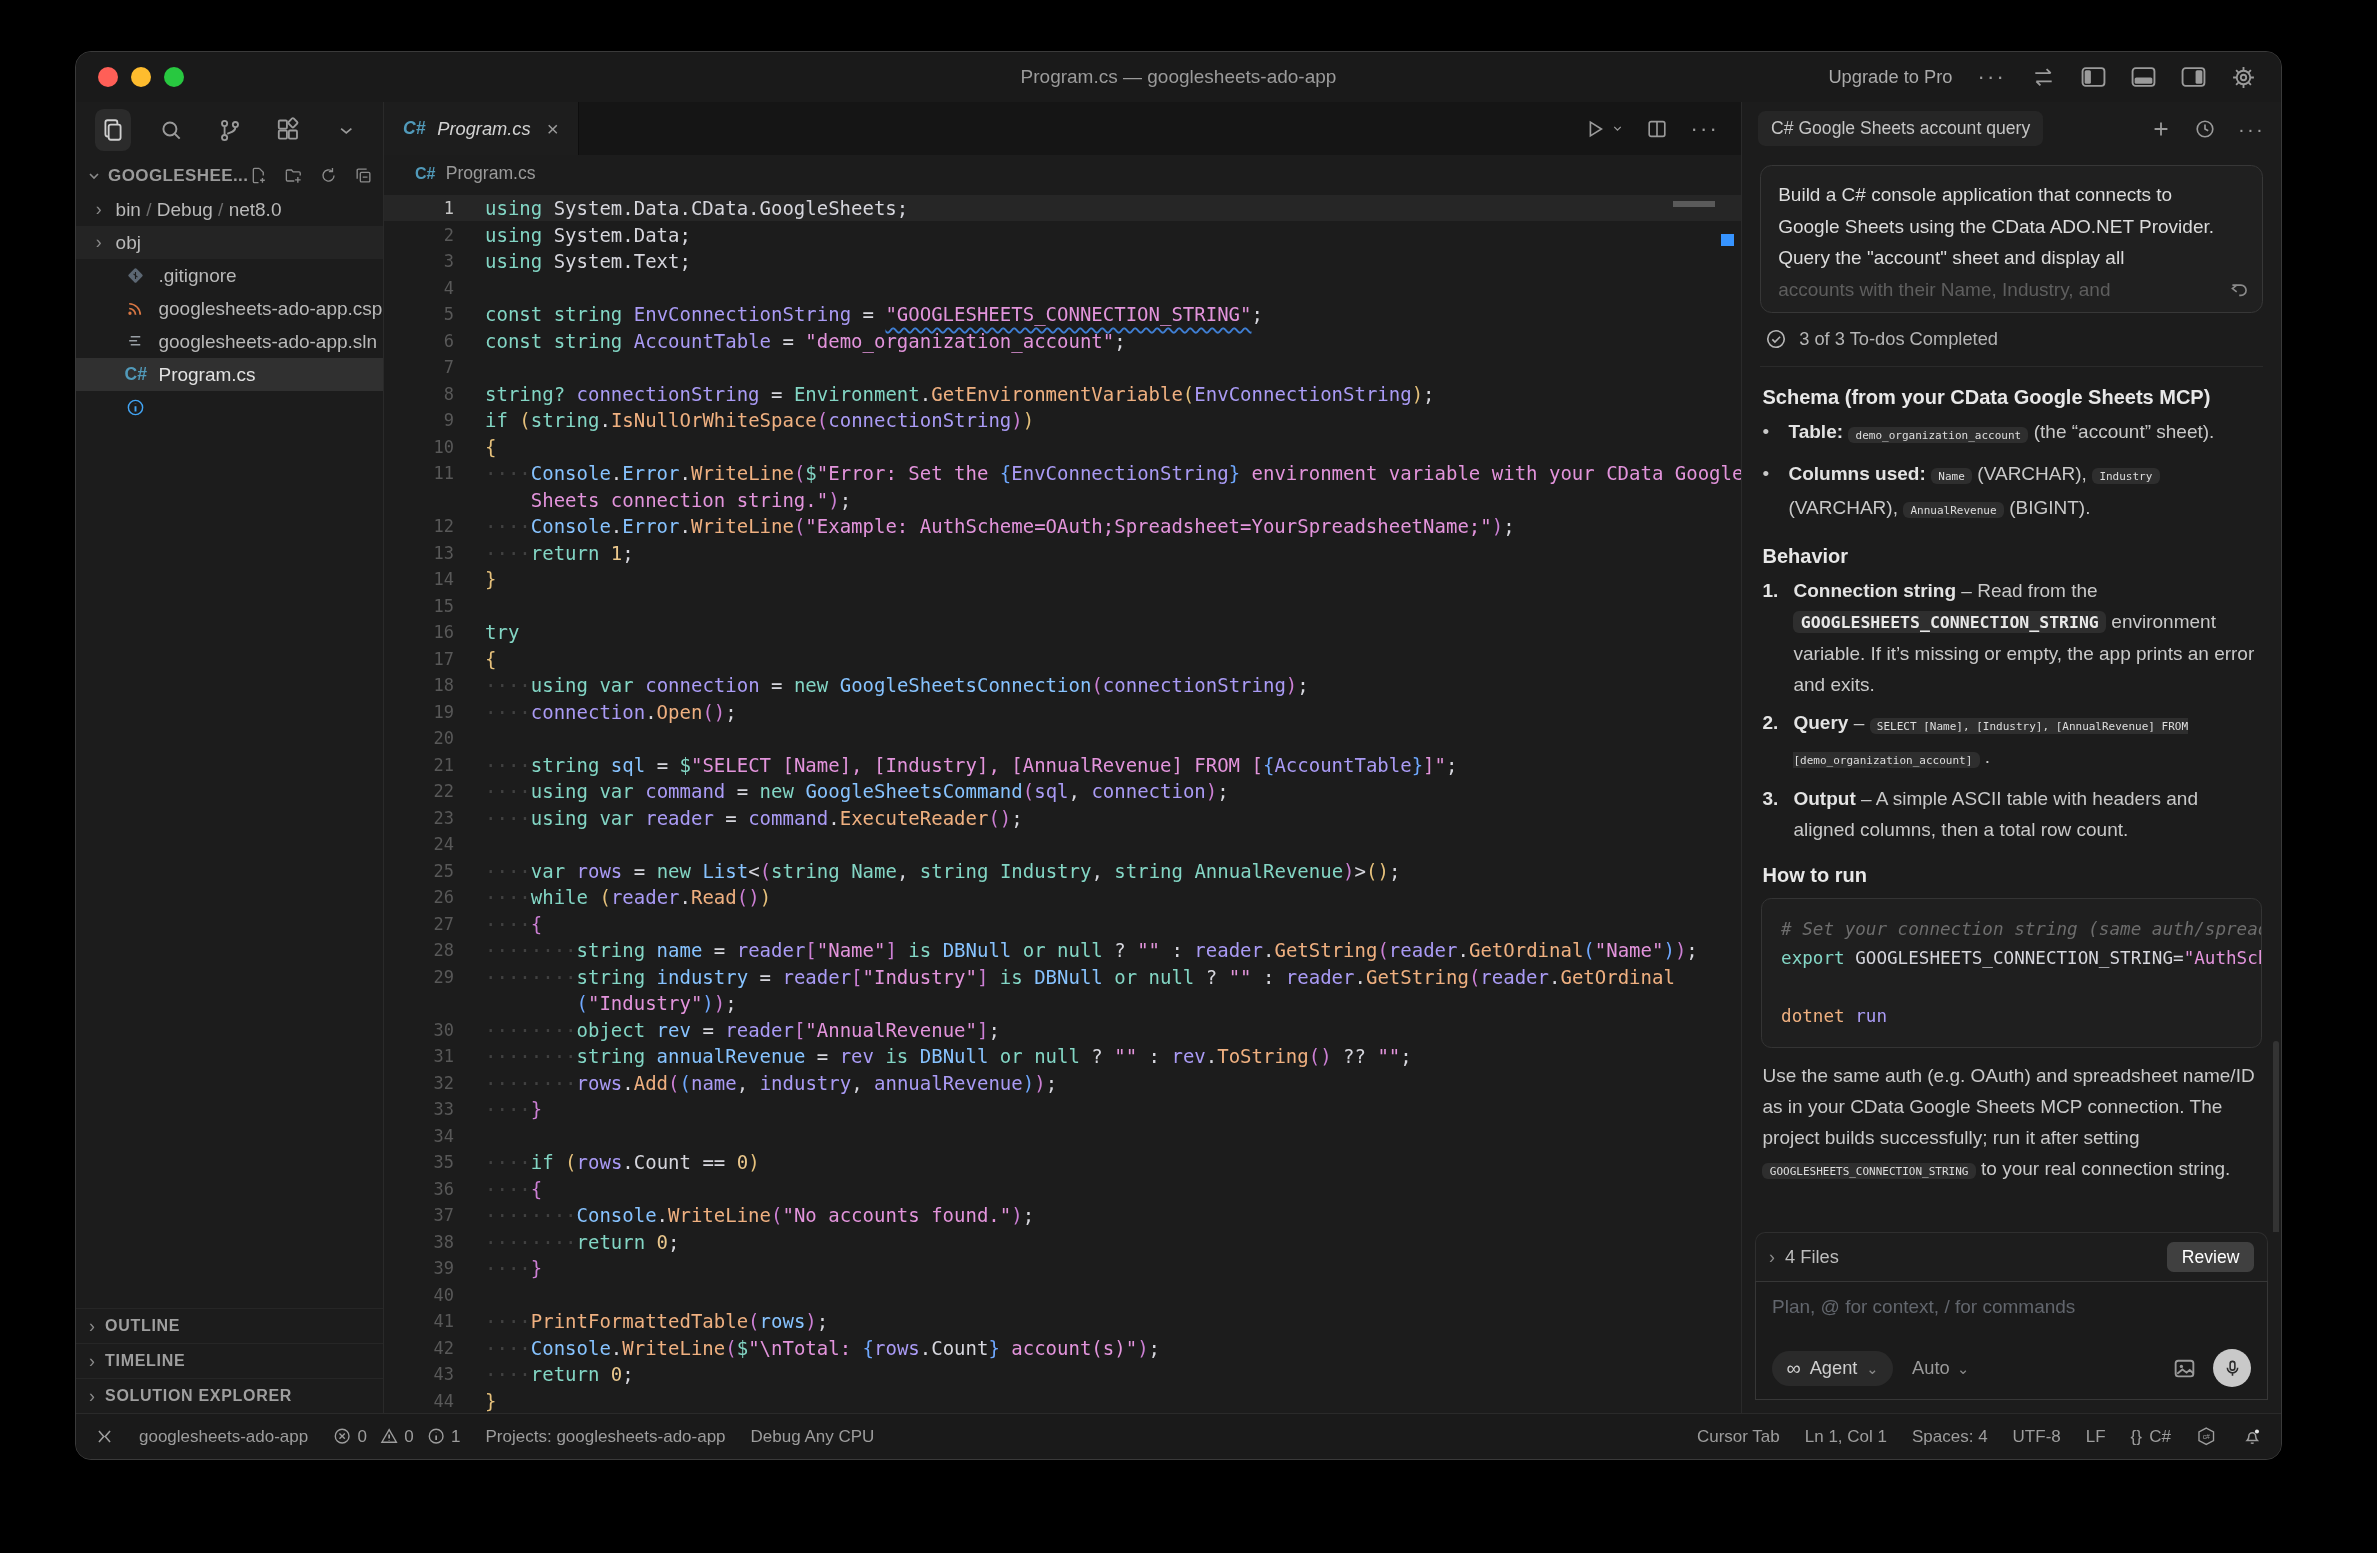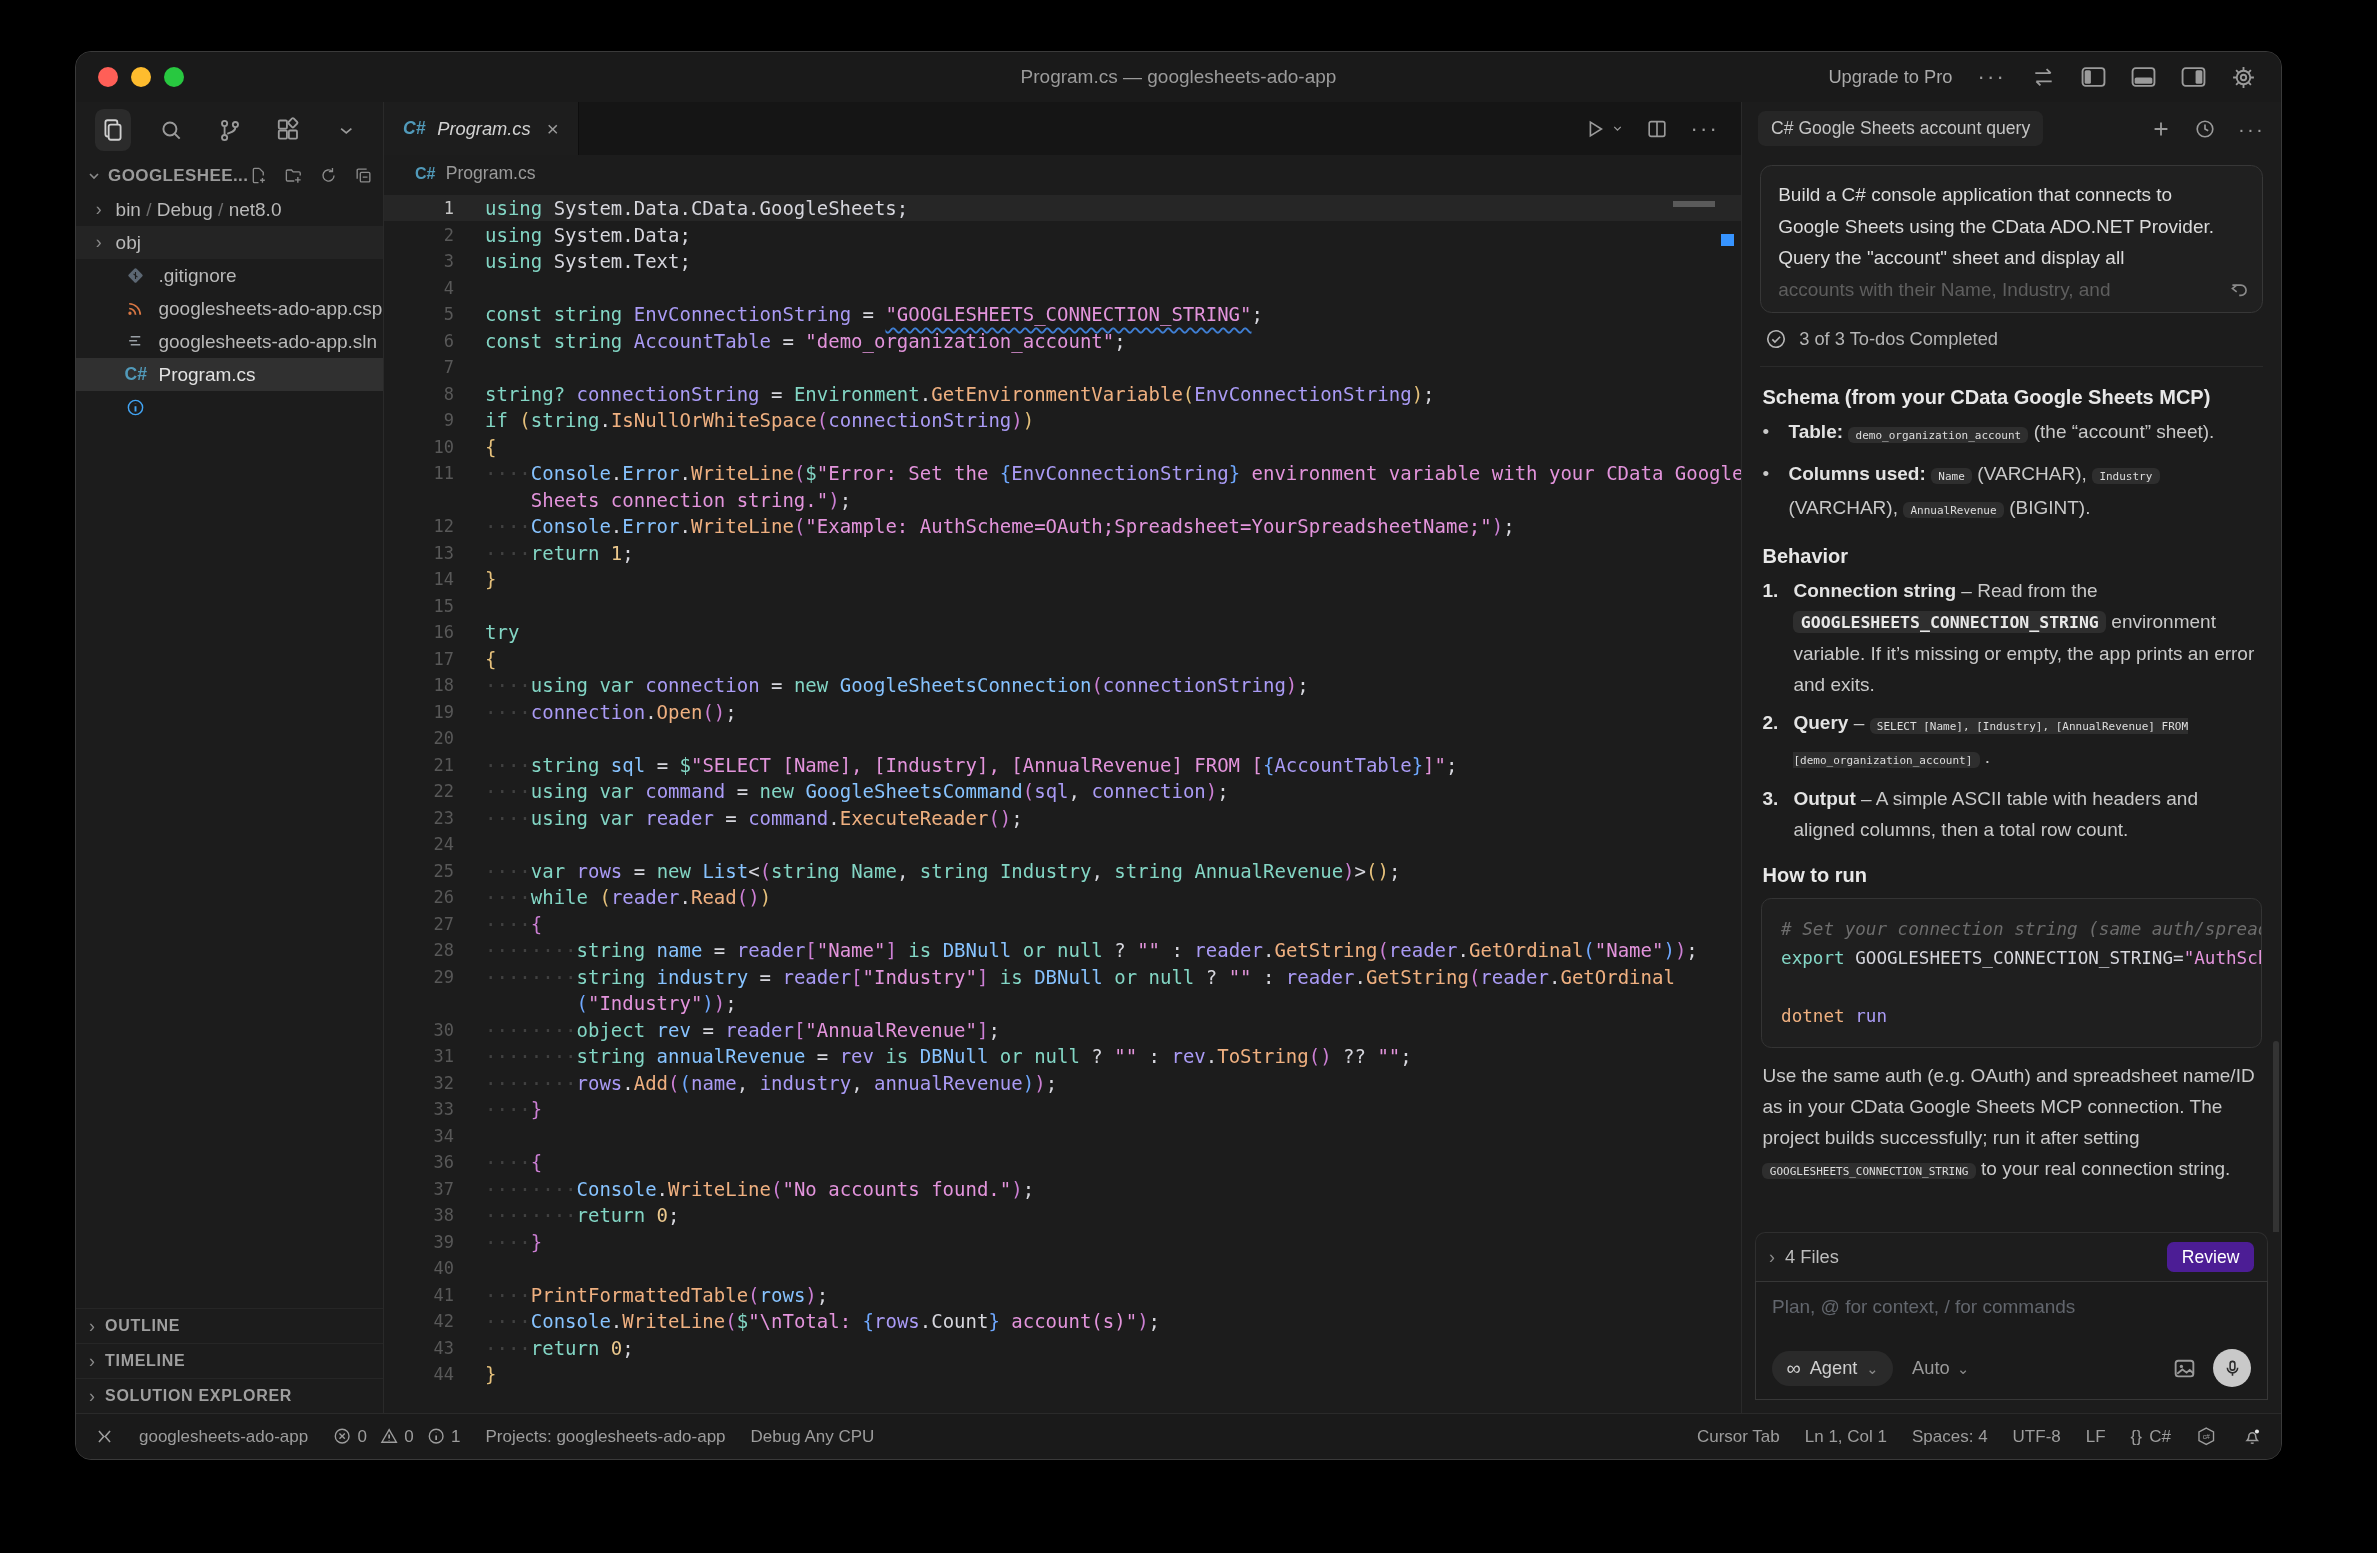--- a/index.html
+++ b/index.html
@@ -82,21 +82,21 @@
   .seg-cb{font-family:"DejaVu Sans Mono",monospace;font-size:16.5px;background:#2e2e2e;border-radius:5.9px;padding:1.5px 7.3px;color:#e8e8e8;font-weight:bold;overflow-wrap:anywhere;}
   .md-li{display:flex;margin:7.3px 2.9px;color:#c9c9c9;font-size:19px;line-height:31px;}
   .md-li .bullet{width:26px;flex:none;color:#c9c9c9;}
   .md-li .num{width:31px;flex:none;font-weight:bold;color:#e3e3e3;}
   .md-li .li-body{flex:1;min-width:0;}
   .codeblock{border:0.7px solid #343434;background:#1f1f1f;border-radius:10.2px;padding:16px 19px;margin:11.7px 1.5px;overflow:hidden;}
   .cbline{font-family:"DejaVu Sans Mono",monospace;font-size:17.6px;line-height:29px;white-space:pre;}
   .chat-bottom{flex:none;padding:0 13px 13px 13px;}
   .files-bar{border:0.7px solid #2f2f2f;border-radius:10.2px 10.2px 0 0;border-bottom:none;display:flex;align-items:center;padding:8.8px 13px;color:#bdbdbd;font-size:18.3px;background:#1d1d1d;}
   .files-bar .chev{color:#8b8b8b;margin-right:10.2px;font-size:17.6px;}
-  .review-btn{margin-left:auto;background:#4c1d95;color:#fff;border-radius:6.6px;padding:4.4px 14.6px;font-size:17.6px;}
+  .review-btn{margin-left:auto;background:#404040;color:#fff;border-radius:6.6px;padding:4.4px 14.6px;font-size:17.6px;}
   .input-card{border:0.7px solid #373737;background:#1b1b1b;border-radius:0;padding:14.6px 16px 11.7px 16px;}
   .placeholder{color:#62666d;font-size:19px;}
   .input-row{display:flex;align-items:center;margin-top:31px;}
   .agent-pill{display:flex;align-items:center;gap:8.8px;background:#2a2a2a;border-radius:731px;padding:5.9px 14.6px;color:#cfcfcf;font-size:18.3px;}
   .agent-pill .inf{font-size:20px;}
   .pill-chev{color:#8b8b8b;font-size:14.6px;}
   .auto-sel{display:flex;align-items:center;gap:7.3px;color:#9a9a9a;font-size:18.3px;margin-left:19px;}
   .input-icons{margin-left:auto;display:flex;align-items:center;gap:16px;}
   .mic-circle{width:38px;height:38px;border-radius:50%;background:#c9c9c9;display:flex;align-items:center;justify-content:center;}
   .chat-sb{position:absolute;right:2.2px;top:886px;width:5.9px;height:242px;background:#333;border-radius:2.9px;}
@@ -469,20 +469,24 @@
               </div>
               <div class="crow">
                 <span class="ln">33</span>
                 <span class="ctext"><span class="tok-ws">····</span><span class="tok-u">}</span></span>
               </div>
               <div class="crow">
                 <span class="ln">34</span>
                 <span class="ctext"></span>
               </div>
               <div class="crow">
+                <span class="ln">35</span>
+                <span class="ctext"><span class="tok-ws">····</span><span class="tok-k">if</span><span class="tok-p"> </span><span class="tok-y">(</span><span class="tok-v">rows</span><span class="tok-p">.Count == </span><span class="tok-n">0</span><span class="tok-y">)</span></span>
+              </div>
+              <div class="crow">
                 <span class="ln">36</span>
                 <span class="ctext"><span class="tok-ws">····</span><span class="tok-u">{</span></span>
               </div>
               <div class="crow">
                 <span class="ln">37</span>
                 <span class="ctext"><span class="tok-ws">········</span><span class="tok-t">Console</span><span class="tok-p">.</span><span class="tok-f">WriteLine</span><span class="tok-u">(</span><span class="tok-s">"No accounts found."</span><span class="tok-u">)</span><span class="tok-p">;</span></span>
               </div>
               <div class="crow">
                 <span class="ln">38</span>
                 <span class="ctext"><span class="tok-ws">········</span><span class="tok-k">return</span><span class="tok-p"> </span><span class="tok-n">0</span><span class="tok-p">;</span></span>

